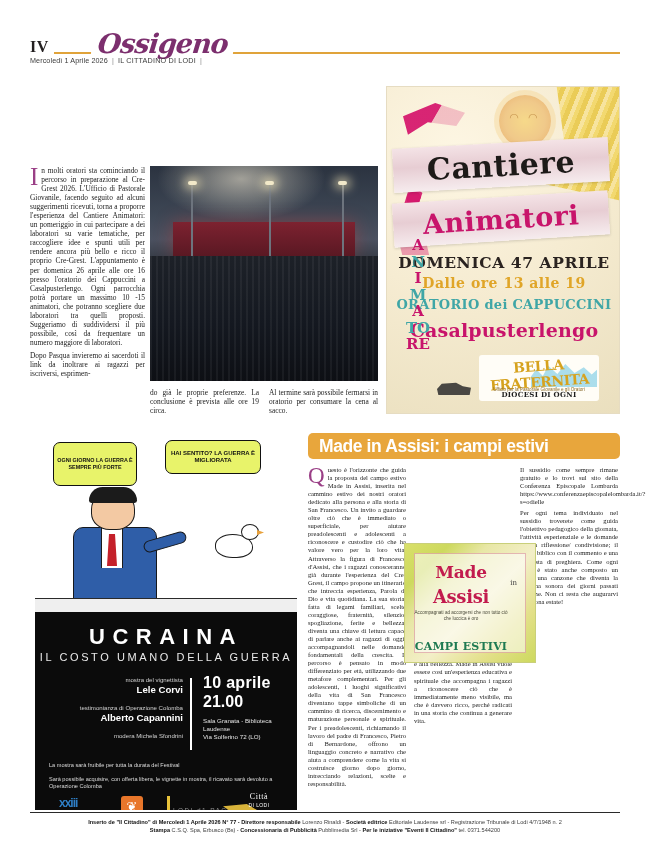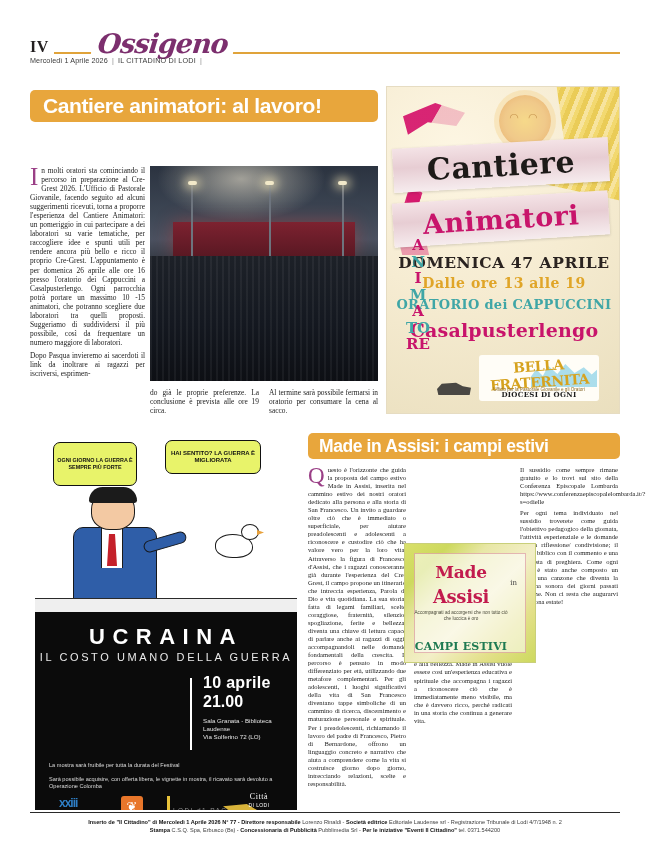--- a/index.html
+++ b/index.html
@@ -418,21 +418,20 @@
     <div class="mh-rule"></div>
     <div class="mh-logo">Ossigeno</div>
     <div class="mh-sub">
       <span>Mercoledì 1 Aprile 2026</span>
       <span class="sep">|</span>
       <span class="pub">IL CITTADINO DI LODI</span>
       <span class="sep">|</span>
     </div>
   </div>
 
-  <div class="banner" id="banner-cantiere">Cantiere animatori: al lavoro!</div>
 
   <div class="art1">
     <div class="col-pair">
       <div class="col">
         <div class="bodytext dropcap-wrap">
           <span class="dropcap">I</span>
           <span>n molti oratori sta cominciando il percorso in preparazione al Cre-Grest 2026. L'Ufficio di Pastorale Giovanile, facendo seguito ad alcuni suggerimenti ricevuti, torna a proporre l'esperienza del Cantiere Animatori: un pomeriggio in cui partecipare a dei laboratori su varie tematiche, per raccogliere idee e spunti utili per rendere ancora più bello e ricco il proprio Cre-Grest. L'appuntamento è per domenica 26 aprile alle ore 16 presso l'oratorio dei Cappuccini a Casalpusterlengo. Ogni parrocchia potrà portare un massimo 10 -15 animatori, che potranno scegliere due laboratori tra quelli proposti. Suggeriamo di suddividersi il più possibile, così da frequentare un numero maggiore di laboratori.</span>
         </div>
         <div class="bodytext" style="margin-top:4px">Dopo Pasqua invieremo ai sacerdoti il link da inoltrare ai ragazzi per iscriversi, esprimen-</div>
       </div>
@@ -512,20 +511,33 @@
         <div class="pu-dove-body"></div>
         <div class="pu-dove-head"></div>
         <div class="pu-dove-beak"></div>
       </div>
       <div class="pu-ground"></div>
     </div>
 
     <div class="pu-title">UCRAINA</div>
     <div class="pu-subtitle">IL COSTO UMANO DELLA GUERRA</div>
 
+    <div class="pu-left">
+      <div class="pu-credit">
+        <span class="role">mostra del vignettista</span>
+        <span class="name">Lele Corvi</span>
+      </div>
+      <div class="pu-credit">
+        <span class="role">testimonianza di Operazione Colomba</span>
+        <span class="name">Alberto Capannini</span>
+      </div>
+      <div class="pu-credit">
+        <span class="role">modera Michela Sfondrini</span>
+      </div>
+    </div>
 
     <div class="pu-divider"></div>
 
     <div class="pu-right">
       <div class="pu-date">10 aprile</div>
       <div class="pu-time">21.00</div>
       <div class="pu-venue">
         <span>Sala Granata  -  Biblioteca Laudense</span><br>
         <span>Via Solferino 72 (LO)</span>
       </div>

